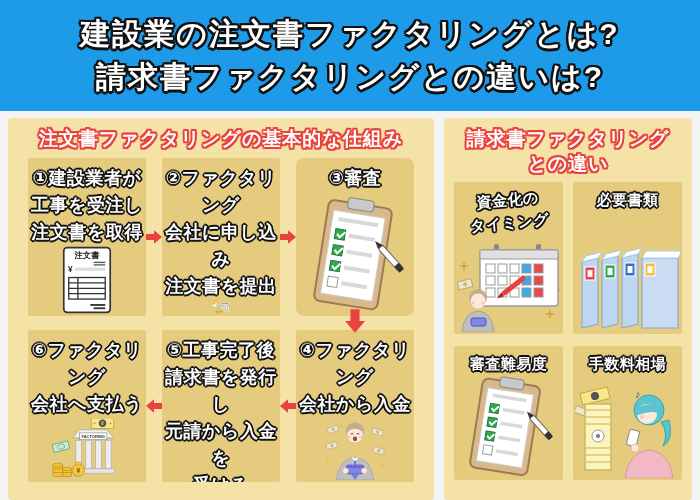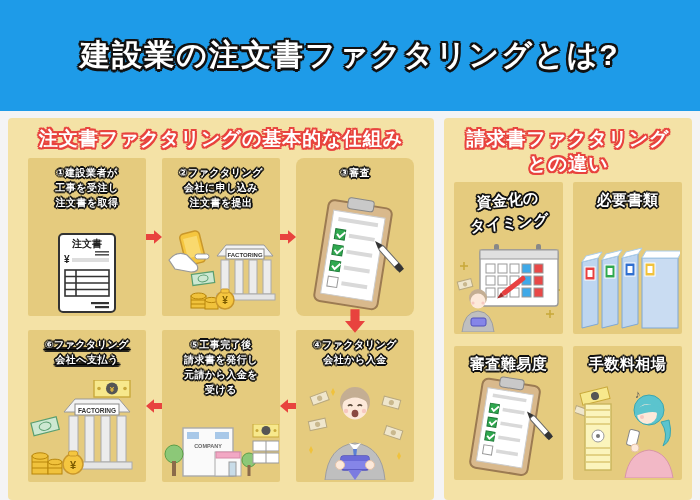--- a/index.html
+++ b/index.html
@@ -44,36 +44,37 @@
     grid-template-columns:109px 109px;
     grid-template-rows:152px 134px;
     column-gap:10px; row-gap:12px; justify-content:center;
   }
   .cell {
     background:#E5CB7E; border-radius:2px;
     display:flex; flex-direction:column; align-items:center;
     padding-top:7px; overflow:hidden;
   }
   .step-label, .cmp-label {
-    font-size:10px; line-height:1.5; text-align:center; color:#fff;
+    font-size:18px; line-height:1.5; text-align:center; color:#fff;
     white-space:pre-line; letter-spacing:0.5px;
     text-shadow: 1.8px 0 #111,-1.8px 0 #111,0 1.8px #111,0 -1.8px #111,
       1.3px 1.3px #111,-1.3px 1.3px #111,1.3px -1.3px #111,-1.3px -1.3px #111;
   }
   .cmp-label { font-size:15px; }
   .tilt { transform:rotate(-5deg); }
   .arrow-box { display:flex; align-items:center; justify-content:center; overflow:visible; }
   .illus { margin-top:auto; margin-bottom:2px; }
   svg text { font-family:"Liberation Sans","DejaVu Sans",sans-serif; }
 </style>
 </head>
 <body>
 
 <div class="header">
   <div class="hline">建設業の注文書ファクタリングとは?</div>
+  <div class="hline">請求書ファクタリングとの違いは?</div>
 </div>
 
 <div class="content">
 
   <div class="panel panel-left">
     <div class="panel-title">注文書ファクタリングの基本的な仕組み</div>
 
     <div class="steps-grid">
 
       <div class="cell" style="grid-column:1;grid-row:1;">
@@ -185,21 +186,21 @@
           </g>
         </svg>
       </div>
 
       <div class="arrow-box" style="grid-column:5;grid-row:2;position:relative;z-index:2;">
         <svg width="20" height="26" viewBox="0 0 22 26" style="margin-top:-4px;">
           <polygon points="6,0 16,0 16,13 22,13 11,26 0,13 6,13" fill="#E8433E"></polygon>
         </svg>
       </div>
 
-      <div class="cell" style="grid-column:1;grid-row:3;text-decoration:underline;">
+      <div class="cell" style="grid-column:1;grid-row:3;">
         <div class="step-label">⑥ファクタリング
 会社へ支払う</div>
         <svg class="illus" width="114" height="100" viewBox="0 0 114 100">
           <g transform="translate(64,0)">
             <rect x="0" y="0" width="36" height="17" fill="#F7E88C" stroke="#C9A93B" stroke-width="1.4"></rect>
             <circle cx="18" cy="8.5" r="6" fill="#555"></circle>
             <text x="18" y="11.5" font-size="8" font-weight="bold" fill="#F0C23C" text-anchor="middle">¥</text>
             <circle cx="5" cy="8.5" r="1.8" fill="#C9A93B"></circle>
               <circle cx="31" cy="8.5" r="1.8" fill="#C9A93B"></circle>
           </g>

